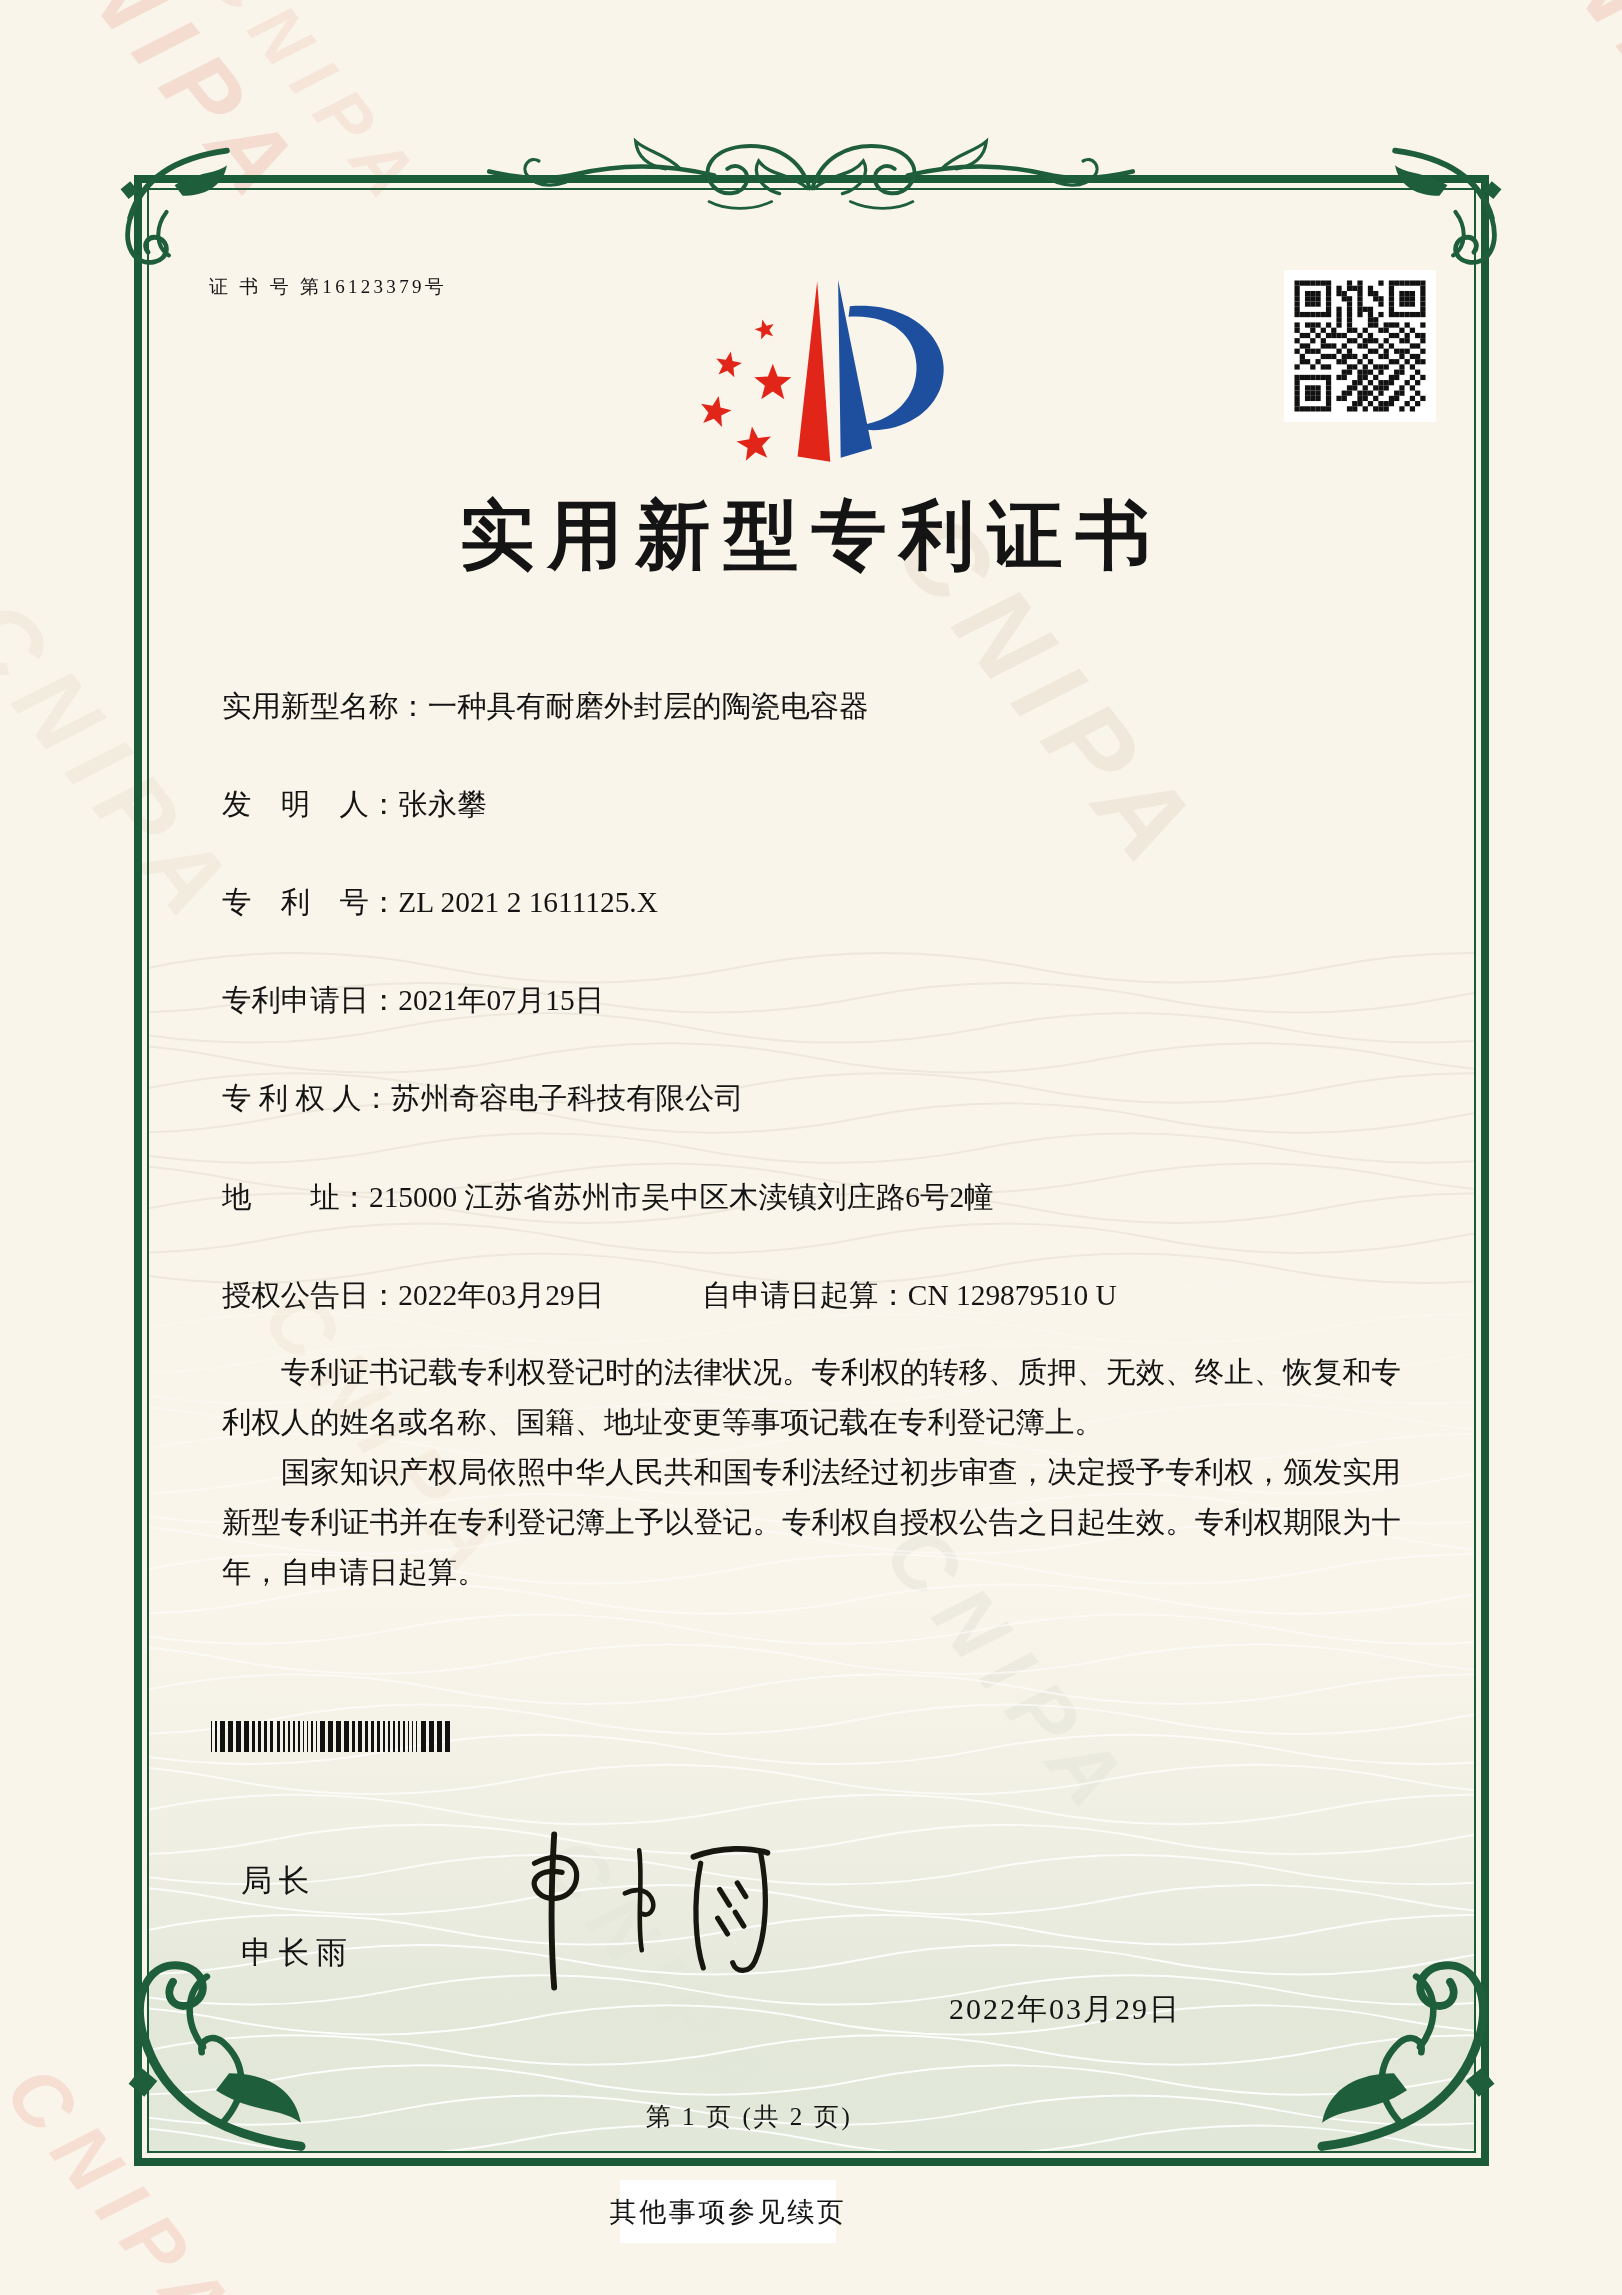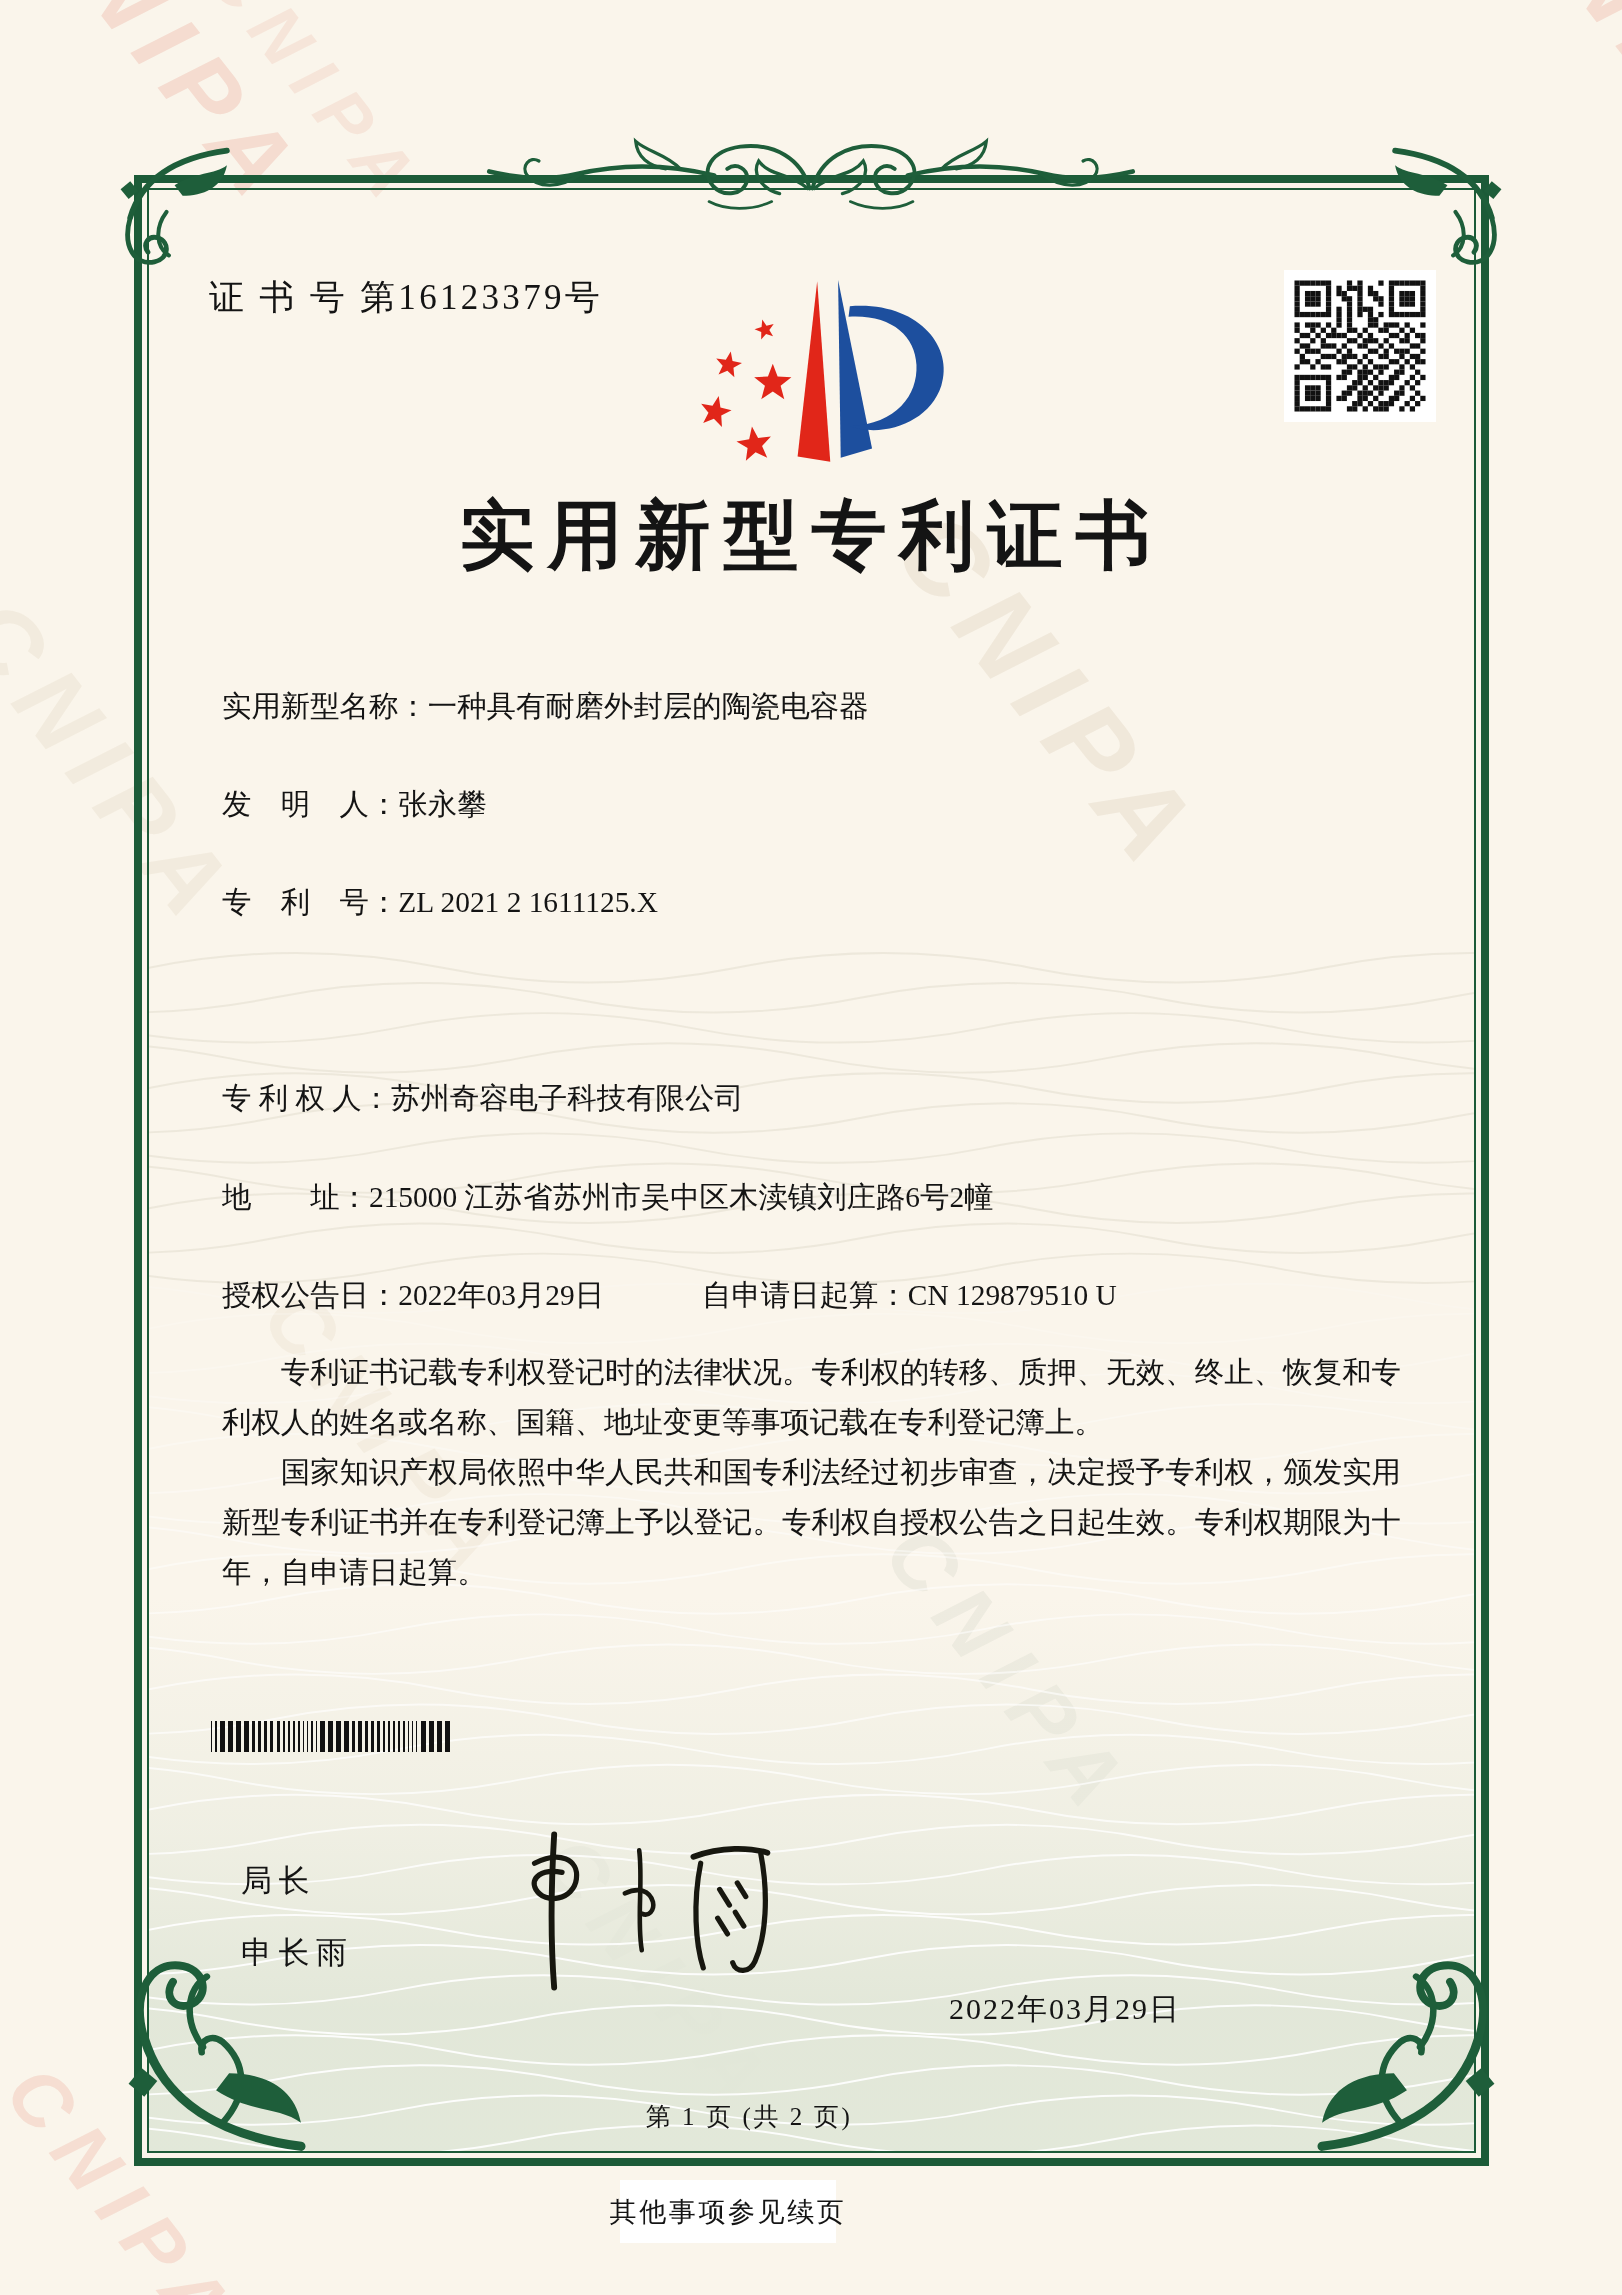--- a/index.html
+++ b/index.html
@@ -25,21 +25,21 @@
   }
   #waves{position:absolute;left:0;top:0;width:100%;height:100%;pointer-events:none;}
   
   .wm{
     position:absolute;
     font-family:"Liberation Sans","DejaVu Sans",sans-serif;
     font-style:italic;font-weight:700;letter-spacing:17px;
     transform-origin:center;white-space:nowrap;pointer-events:none;
   }
   
-  .cert-no{position:absolute;left:209px;top:274px;font-size:35px;letter-spacing:3.3px;}
+  .cert-no{position:absolute;left:209px;top:274px;font-size:19px;letter-spacing:3.3px;}
   .logo{position:absolute;left:681px;top:267px;width:275px;height:209px;}
   .qr{position:absolute;left:1284px;top:270px;width:152px;height:152px;background:#fff;padding:0;}
   .title{
     position:absolute;left:134px;top:486px;width:1355px;text-align:center;
     font-size:75px;font-weight:700;letter-spacing:13px;
   }
   
   .row{position:absolute;left:222px;width:1184px;font-size:29.4px;line-height:41px;white-space:nowrap;}
   .grant-no{margin-left:98px;}
   
@@ -459,20 +459,21 @@
       <rect x="19" y="26" width="1" height="1" fill="#111"></rect>
       <rect x="22" y="26" width="1" height="1" fill="#111"></rect>
       <rect x="24" y="26" width="1" height="1" fill="#111"></rect>
     </svg>
 
   <div class="title">实用新型专利证书</div>
 
   <div class="row" style="top:784px"><span>发　明　人</span><span>：</span><span>张永攀</span></div>
   <div class="row" style="top:686px"><span>实用新型名称</span><span>：</span><span>一种具有耐磨外封层的陶瓷电容器</span></div>
   <div class="row" style="top:882px"><span>专　利　号</span><span>：</span><span>ZL 2021 2 1611125.X</span></div>
+  <div class="row" style="top:980px"><span>专利申请日</span><span>：</span><span>2021年07月15日</span></div>
   <div class="row" style="top:1078px"><span>专 利 权 人</span><span>：</span><span>苏州奇容电子科技有限公司</span></div>
   <div class="row" style="top:1177px"><span>地　　址</span><span>：</span><span>215000 江苏省苏州市吴中区木渎镇刘庄路6号2幢</span></div>
   <div class="row" style="top:1275px">
     <span>授权公告日</span><span>：</span><span>2022年03月29日</span><span class="grant-no"><span>自申请日起算</span><span>：</span><span>CN 129879510 U</span></span>
   </div>
 
   <div class="body-text">
     <p>专利证书记载专利权登记时的法律状况。专利权的转移、质押、无效、终止、恢复和专利权人的姓名或名称、国籍、地址变更等事项记载在专利登记簿上。</p>
     <p>国家知识产权局依照中华人民共和国专利法经过初步审查，决定授予专利权，颁发实用新型专利证书并在专利登记簿上予以登记。专利权自授权公告之日起生效。专利权期限为十年，自申请日起算。</p>
   </div>

